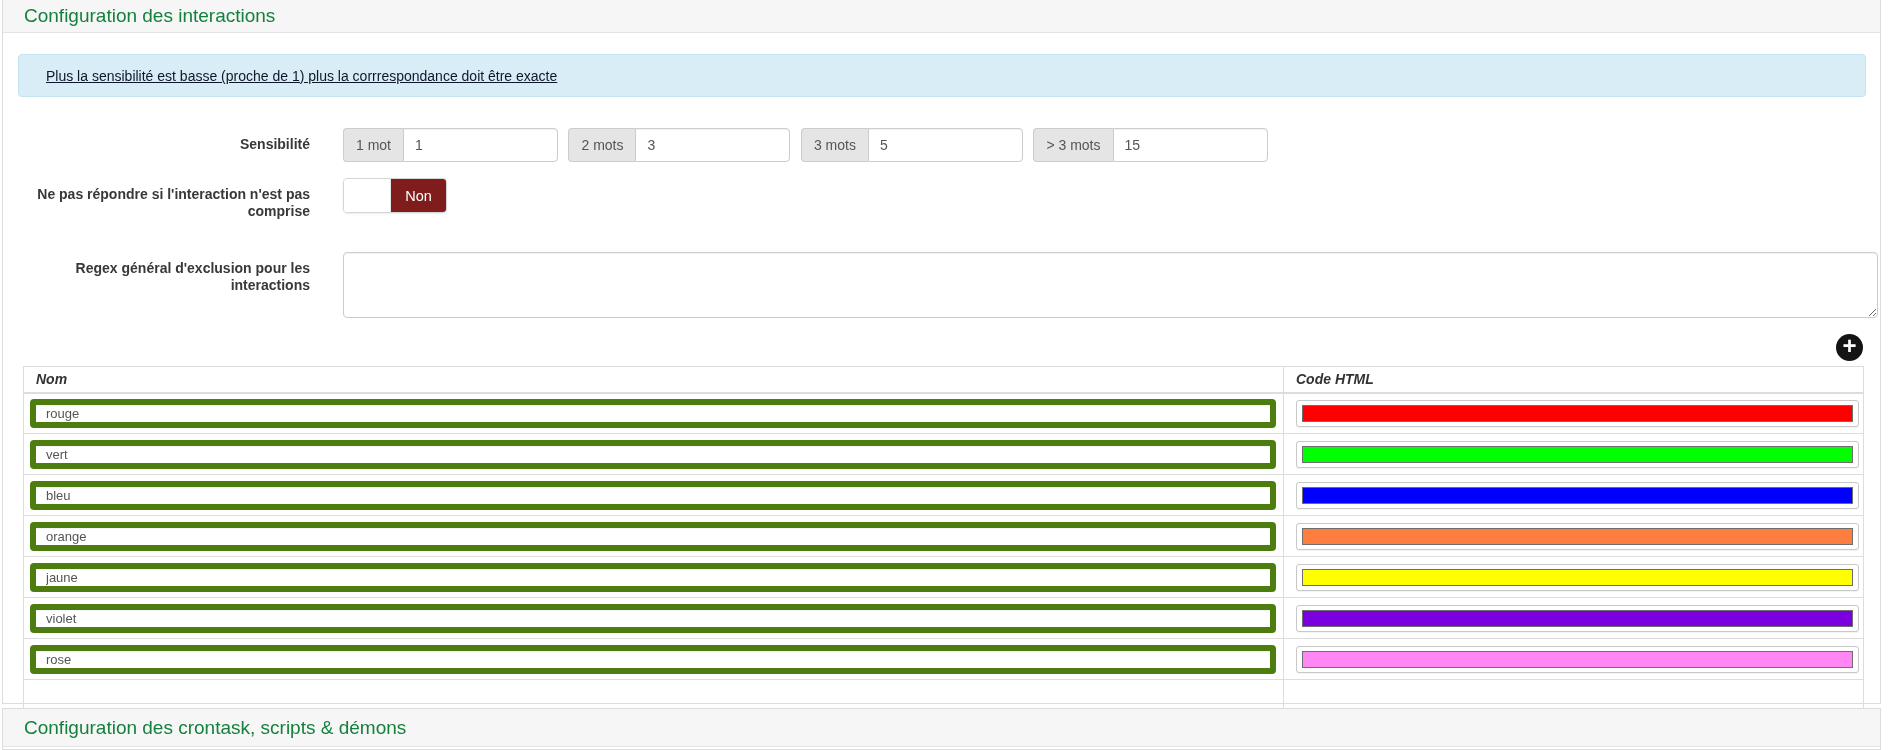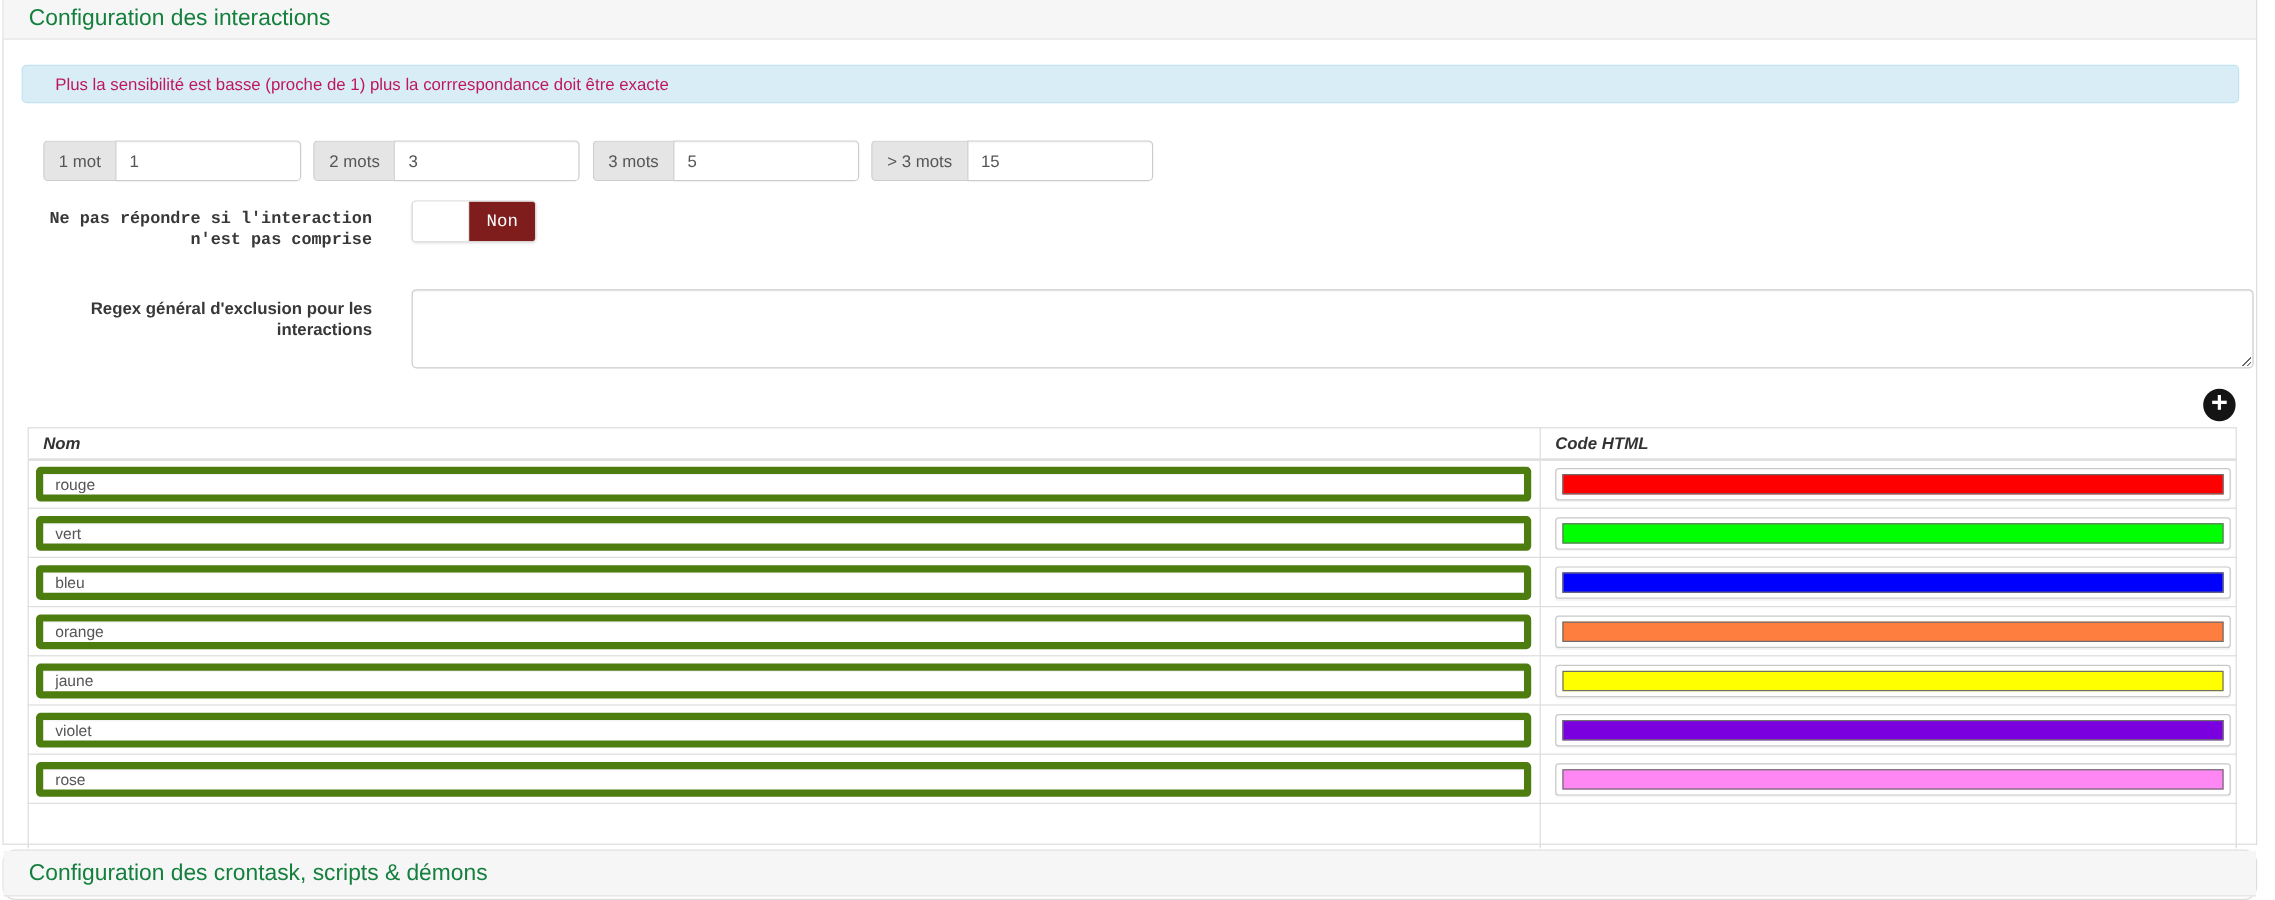--- a/index.html
+++ b/index.html
@@ -14,50 +14,51 @@
   .page { position: absolute; inset: 0; }
 
   
   .panel {
     position: absolute;
     left: 2px; width: 1879px;
     background: #fff;
     border: 1px solid #ddd;
   }
   .panel-1 { top: 0; height: 704px; border-top: none; }
-  .panel-2 { top: 708px; height: 42px; border-radius: 11px; }
+  .panel-2 { top: 708px; height: 42px; }
   .panel-heading {
     background: #f6f6f7;
     border-bottom: 1px solid #e3e3e3;
     height: 33px;
     display: flex; align-items: center;
     padding-left: 21px;
     font-size: 19px;
     color: #15803d;
   }
   .panel-2 .panel-heading { height: 38px; }
   .panel-body { padding: 21px 0 0 0; }
 
   
   .alert-info {
     margin: 0 14px 0 15px;
-    height: 32px;
+    height: 43px;
     background: #d9edf7;
     border: 1px solid #c4e3f0;
     border-radius: 4px;
     display: flex; align-items: center;
     padding-left: 27px;
-    color: #be185d;
+    color: #0f172a;
     font-size: 14px;
+    text-decoration: underline;
   }
 
   
   .form-row { display: flex; align-items: flex-start; }
   .row-sens { margin-top: 31px; }
-  .row-toggle { margin-top: 16px; font-family: Liberation Mono, monospace; }
+  .row-toggle { margin-top: 16px; }
   .row-regex { margin-top: 32px; }
   .ctl-label {
     width: 307px;
     text-align: right;
     font-weight: bold;
     font-size: 14px;
     color: #383838;
     padding-top: 8px;
     line-height: 17px;
     flex: none;
@@ -203,20 +204,21 @@
       <span>Configuration des interactions</span>
     </div>
 
     <div class="panel-body">
 
       <div class="alert-info">
         <span>Plus la sensibilité est basse (proche de 1) plus la corrrespondance doit être exacte</span>
       </div>
 
       <div class="form-row row-sens">
+        <label class="ctl-label">Sensibilité</label>
         <div class="controls">
           <span class="input-group">
             <span class="input-addon">1 mot</span>
             <input type="text" value="1" style="">
           </span>
           <span class="input-group">
             <span class="input-addon">2 mots</span>
             <input type="text" value="3" style="">
           </span>
           <span class="input-group">

